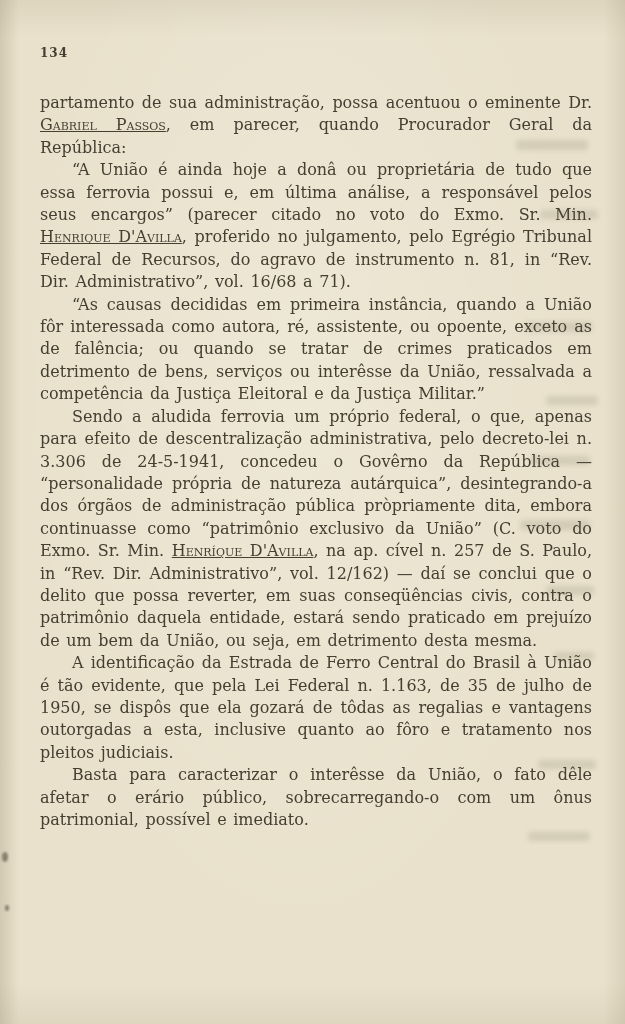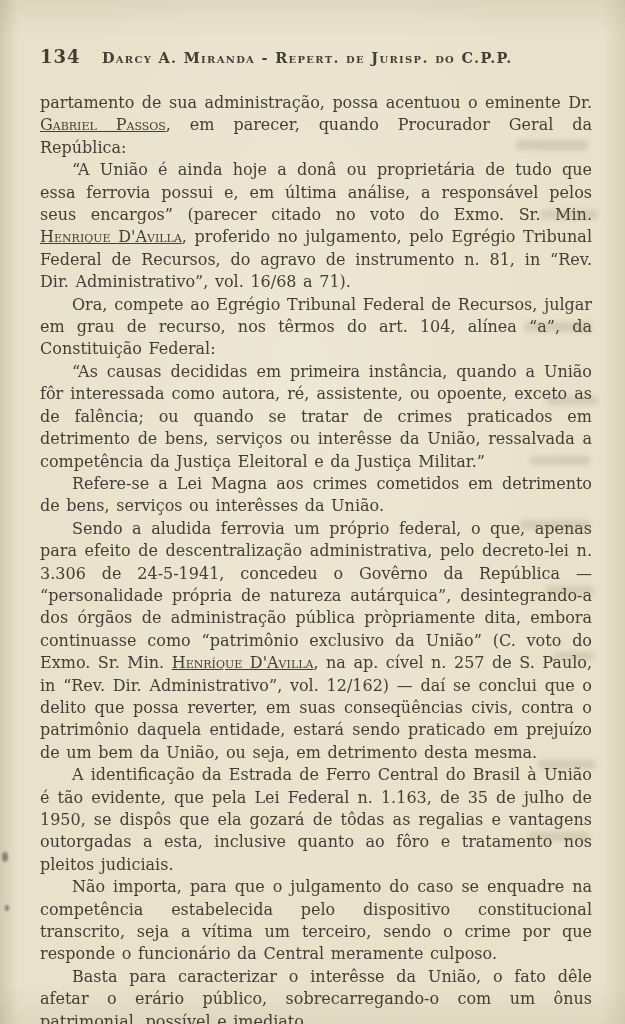--- a/index.html
+++ b/index.html
@@ -24,21 +24,21 @@
       linear-gradient(180deg, rgba(118,104,78,0.10) 0%, rgba(118,104,78,0) 3.5%, rgba(118,104,78,0) 96%, rgba(118,104,78,0.09) 100%);
     color: #453e31;
     padding: 46px 33px 0 40px;
   }
   .page-header {
     display: flex;
     align-items: baseline;
     height: 22px;
   }
   .page-number {
-    font-size: 18px;
+    font-size: 12px;
     font-weight: bold;
     letter-spacing: 1px;
   }
   .running-title {
     flex: 1;
     text-align: center;
     font-variant: small-caps;
     font-size: 14.5px;
     font-weight: 600;
     letter-spacing: 1.3px;
@@ -76,32 +76,28 @@
     pointer-events: none;
   }
 </style>
 </head>
 <body>
 
 <div class="page">
 
   <header class="page-header">
     <span class="page-number">134</span>
-    <span class="running-title">Darcy A. Miranda - Repert. de Jurisp. do C.P.P.</span>
   </header>
 
   <main class="page-body">
       <p class="no-indent"><span>partamento de sua administração, possa acentuou o eminente Dr. </span><span class="sc">Gabriel Passos</span><span>, em parecer, quando Procurador Geral da República:</span></p>
       <p><span>“A União é ainda hoje a donâ ou proprietária de tudo que essa ferrovia possui e, em última análise, a responsável pelos seus encargos” (parecer citado no voto do Exmo. Sr. Min. </span><span class="sc">Henrique D'Avilla</span><span>, proferido no julgamento, pelo Egrégio Tribunal Federal de Recursos, do agravo de instrumento n. 81, </span><span class="i">in</span><span> “Rev. Dir. Administrativo”, vol. 16/68 a 71).</span></p>
-      <p><span>Ora, compete ao Egrégio Tribunal Federal de Recursos, julgar em grau de recurso, nos têrmos do art. 104, alínea “a”, da Constituição Federal:</span></p>
       <p><span>“As causas decididas em primeira instância, quando a União fôr interessada como autora, ré, assistente, ou opoente, exceto as de falência; ou quando se tratar de crimes praticados em detrimento de bens, serviços ou interêsse da União, ressalvada a competência da Justiça Eleitoral e da Justiça Militar.”</span></p>
-      <p><span>Refere-se a Lei Magna aos crimes cometidos em detrimento de bens, serviços ou interêsses da União.</span></p>
       <p><span>Sendo a aludida ferrovia um próprio federal, o que, apenas para efeito de descentralização administrativa, pelo decreto-lei n. 3.306 de 24-5-1941, concedeu o Govêrno da República — “personalidade própria de natureza autárquica”, desintegrando-a dos órgãos de administração pública pròpriamente dita, embora continuasse como “patrimônio exclusivo da União” (C. voto do Exmo. Sr. Min. </span><span class="sc">Henríque D'Avilla</span><span>, na ap. cível n. 257 de S. Paulo, </span><span class="i">in</span><span> “Rev. Dir. Administrativo”, vol. 12/162) — daí se conclui que o delito que possa reverter, em suas conseqüências civis, contra o patrimônio daquela entidade, estará sendo praticado em prejuízo de um bem da União, ou seja, em detrimento desta mesma.</span></p>
       <p><span>A identificação da Estrada de Ferro Central do Brasil à União é tão evidente, que pela Lei Federal n. 1.163, de 35 de julho de 1950, se dispôs que ela gozará de tôdas as regalias e vantagens outorgadas a esta, inclusive quanto ao fôro e tratamento nos pleitos judiciais.</span></p>
-      <p><span>Não importa, para que o julgamento do caso se enquadre na competência estabelecida pelo dispositivo constitucional transcrito, seja a vítima um terceiro, sendo o crime por que responde o funcionário da Central meramente culposo.</span></p>
       <p><span>Basta para caracterizar o interêsse da União, o fato dêle afetar o erário público, sobrecarregando-o com um ônus patrimonial, possível e imediato.</span></p>
     </main>
 
   <div class="smudge" style="left:516px; top:140px; width:72px; height:10px;"></div>
   <div class="smudge" style="left:540px; top:210px; width:58px; height:9px;"></div>
   <div class="smudge" style="left:524px; top:322px; width:68px; height:10px;"></div>
   <div class="smudge" style="left:546px; top:396px; width:52px; height:9px;"></div>
   <div class="smudge" style="left:530px; top:456px; width:60px; height:9px;"></div>
   <div class="smudge" style="left:520px; top:520px; width:70px; height:10px;"></div>
   <div class="smudge" style="left:546px; top:586px; width:48px; height:9px;"></div>

